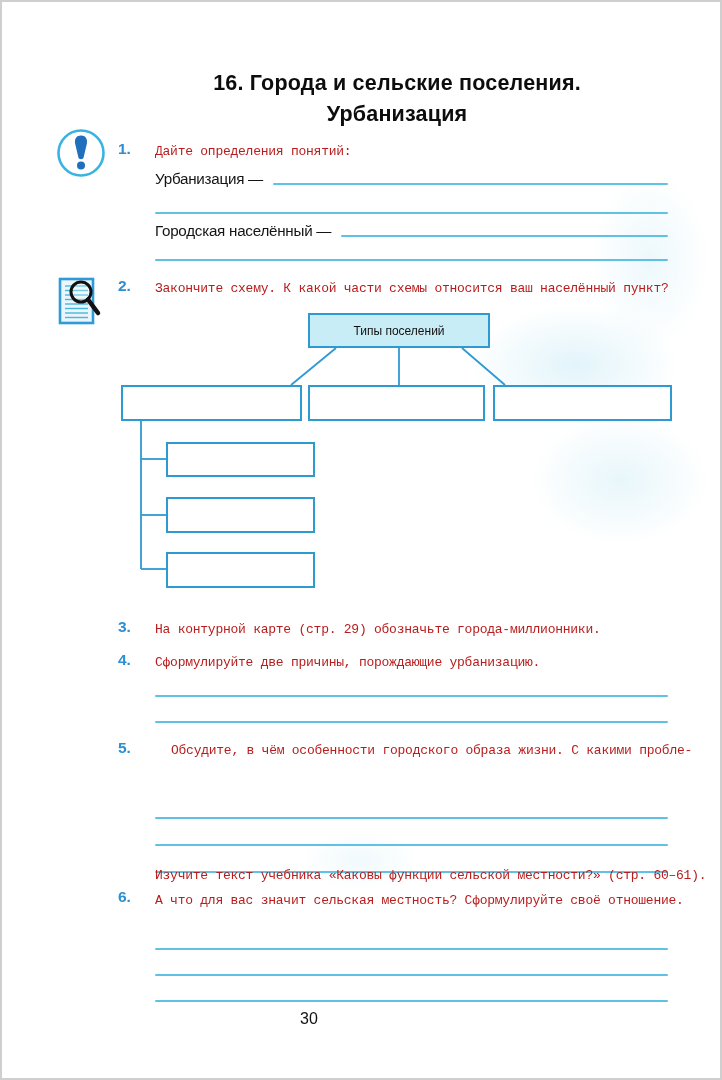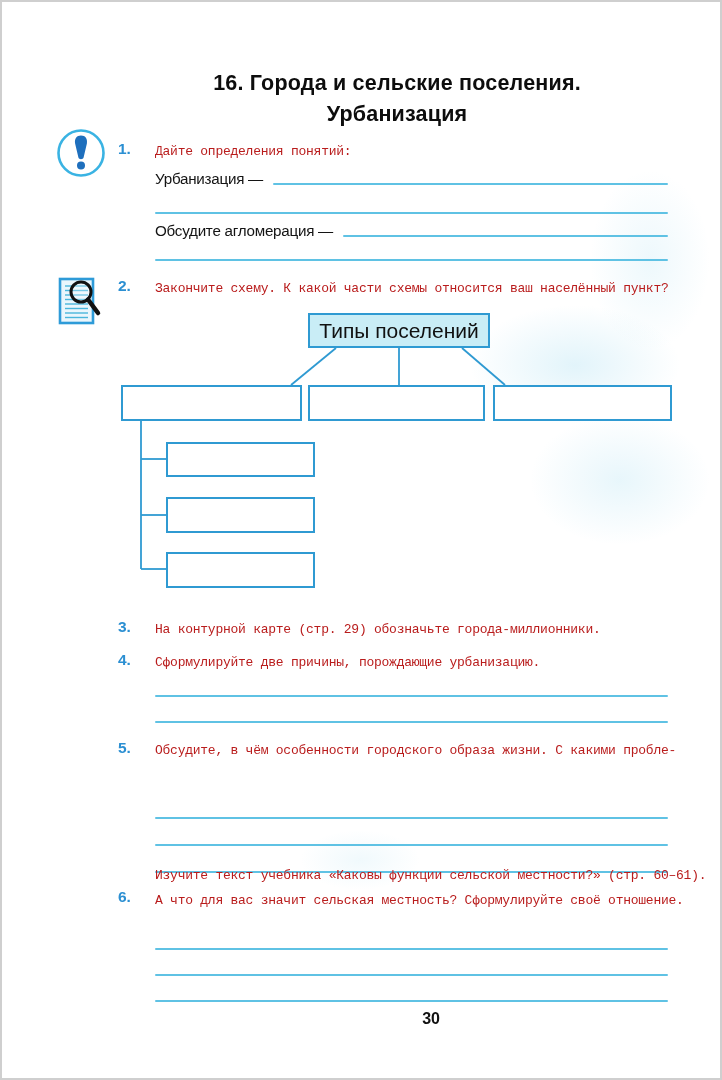--- a/index.html
+++ b/index.html
@@ -61,28 +61,28 @@
 
   
   .dg-svg{position:absolute;left:0;top:0;}
   .dg-box{
     position:absolute;box-sizing:border-box;
     border:2px solid #2f9ad2;background:#ffffff;
   }
   .dg-root{
     background:#c9edf6;
     display:flex;align-items:center;justify-content:center;
-    font-size:21px;color:#111;
+    font-size:12px;color:#111;
   }
 
   .icon-wrap{position:absolute;}
 
   .page-num{
     position:absolute;left:300px;top:1010px;width:140px;
-    text-align:right;font-weight:bold;font-size:16px;color:#111;
+    text-align:left;font-weight:normal;font-size:16px;color:#111;
   }
 </style>
 </head>
 <body>
 
 <div class="page-frame"></div>
 <div class="blob b1"></div>
 <div class="blob b2"></div>
 <div class="blob b3"></div>
 <div class="blob b4"></div>
@@ -104,21 +104,21 @@
   <div class="num" style="top:140px;">1.</div>
   <div class="ttext" style="top:140px;">Дайте определения понятий:</div>
 
   <div class="defrow" style="top:168px;">
     <span class="lbl">Урбанизация —</span>
     <span class="fill-line"></span>
   </div>
   <div class="rule" style="top:212px;"></div>
 
   <div class="defrow" style="top:220px;">
-    <span class="lbl">Обсудите агломерация —</span>
+    <span class="lbl">Городская населённый —</span>
     <span class="fill-line"></span>
   </div>
   <div class="rule" style="top:259px;"></div>
 </div>
 
 <div class="icon-wrap" style="left:57px;top:276px;width:48px;height:56px;">
   <svg width="48" height="56" viewBox="0 0 48 56">
     <rect x="3" y="3" width="33" height="44" fill="#eaf6fc" stroke="#2e9bd8" stroke-width="2.6"></rect>
     <g stroke="#49b6dc" stroke-width="1.4">
       <line x1="8" y1="10" x2="31" y2="10"></line>
@@ -169,21 +169,21 @@
 
 <div>
   <div class="num" style="top:651px;">4.</div>
   <div class="ttext" style="top:651px;">Сформулируйте две причины, порождающие урбанизацию.</div>
   <div class="rule" style="top:695px;"></div>
   <div class="rule" style="top:721px;"></div>
 </div>
 
 <div>
   <div class="num" style="top:739px;">5.</div>
-  <div class="ttext" style="top:739px;">
+  <div class="ttext" style="top:739px;margin-left:16px;">
     <div class="para-line">Обсудите, в чём особенности городского образа жизни. С какими пробле-</div>
   </div>
   <div class="rule" style="top:817px;"></div>
   <div class="rule" style="top:844px;"></div>
   <div class="rule" style="top:871px;"></div>
 </div>
 
 <div>
   <div class="num" style="top:888px;">6.</div>
   <div class="ttext" style="top:864px;">

